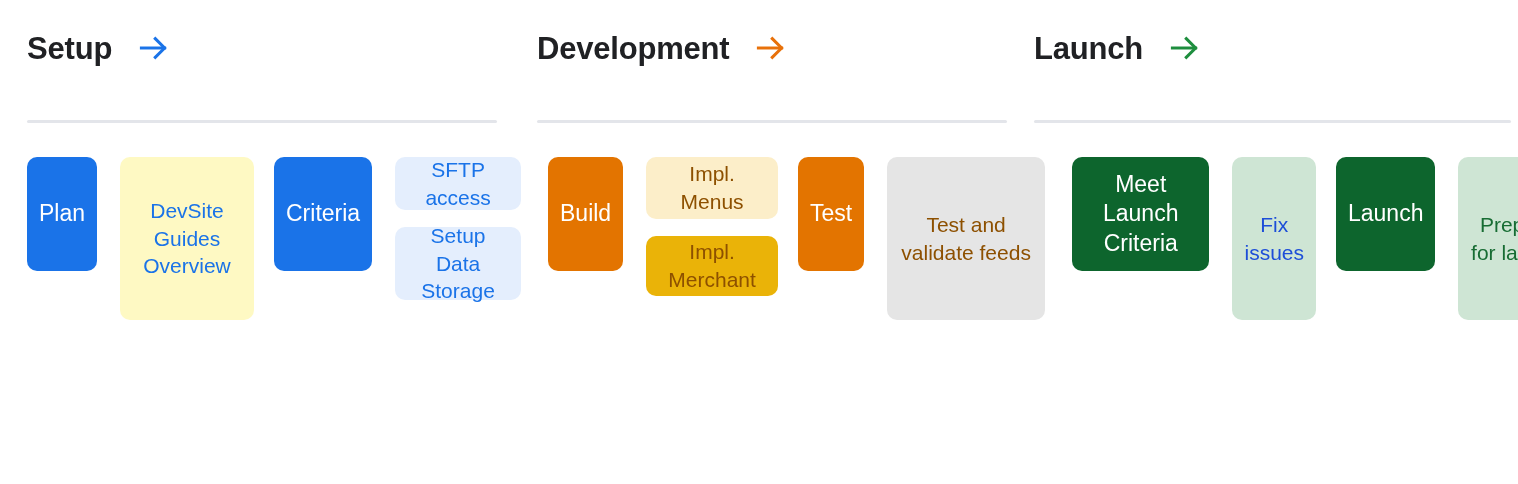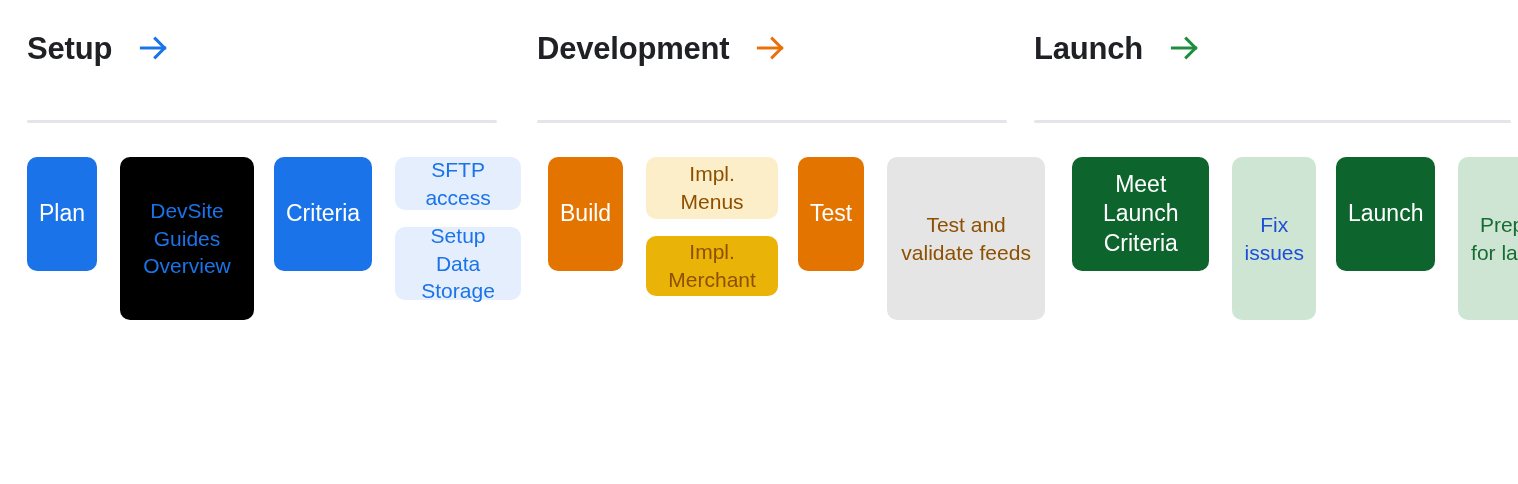--- a/index.html
+++ b/index.html
@@ -158,21 +158,21 @@
           </div>
         </div>
         <div class="phase-rule" style="width: 477px; background: rgb(227, 229, 234);"></div>
       </div>
     </div>
 
   <div class="columns" id="columns-row">
       <div class="column" style="width: 227px; margin-left: 27px;">
         <div class="card card-primary" style="background: rgb(26, 115, 232); color: rgb(255, 255, 255);">Plan</div>
         <div class="subgroup">
-          <div class="card card-sub" style="background: #000000; color: rgb(26, 115, 232); height: 163px;">DevSite Guides Overview</div>
+          <div class="card card-sub" style="background: #fef9c3; color: rgb(26, 115, 232); height: 163px;">DevSite Guides Overview</div>
         </div>
       </div>
       <div class="column" style="width: 247px; margin-left: 20px;">
         <div class="card card-primary" style="background: rgb(26, 115, 232); color: rgb(255, 255, 255);">Criteria</div>
         <div class="subgroup">
           <div class="card card-sub" style="background: rgb(228, 238, 253); color: rgb(26, 115, 232); height: 53px;">SFTP access</div>
           <div class="card card-sub" style="background: rgb(228, 238, 253); color: rgb(26, 115, 232); height: 73px;">Setup Data Storage</div>
         </div>
       </div>
       <div class="column" style="width: 230px; margin-left: 27px;">

